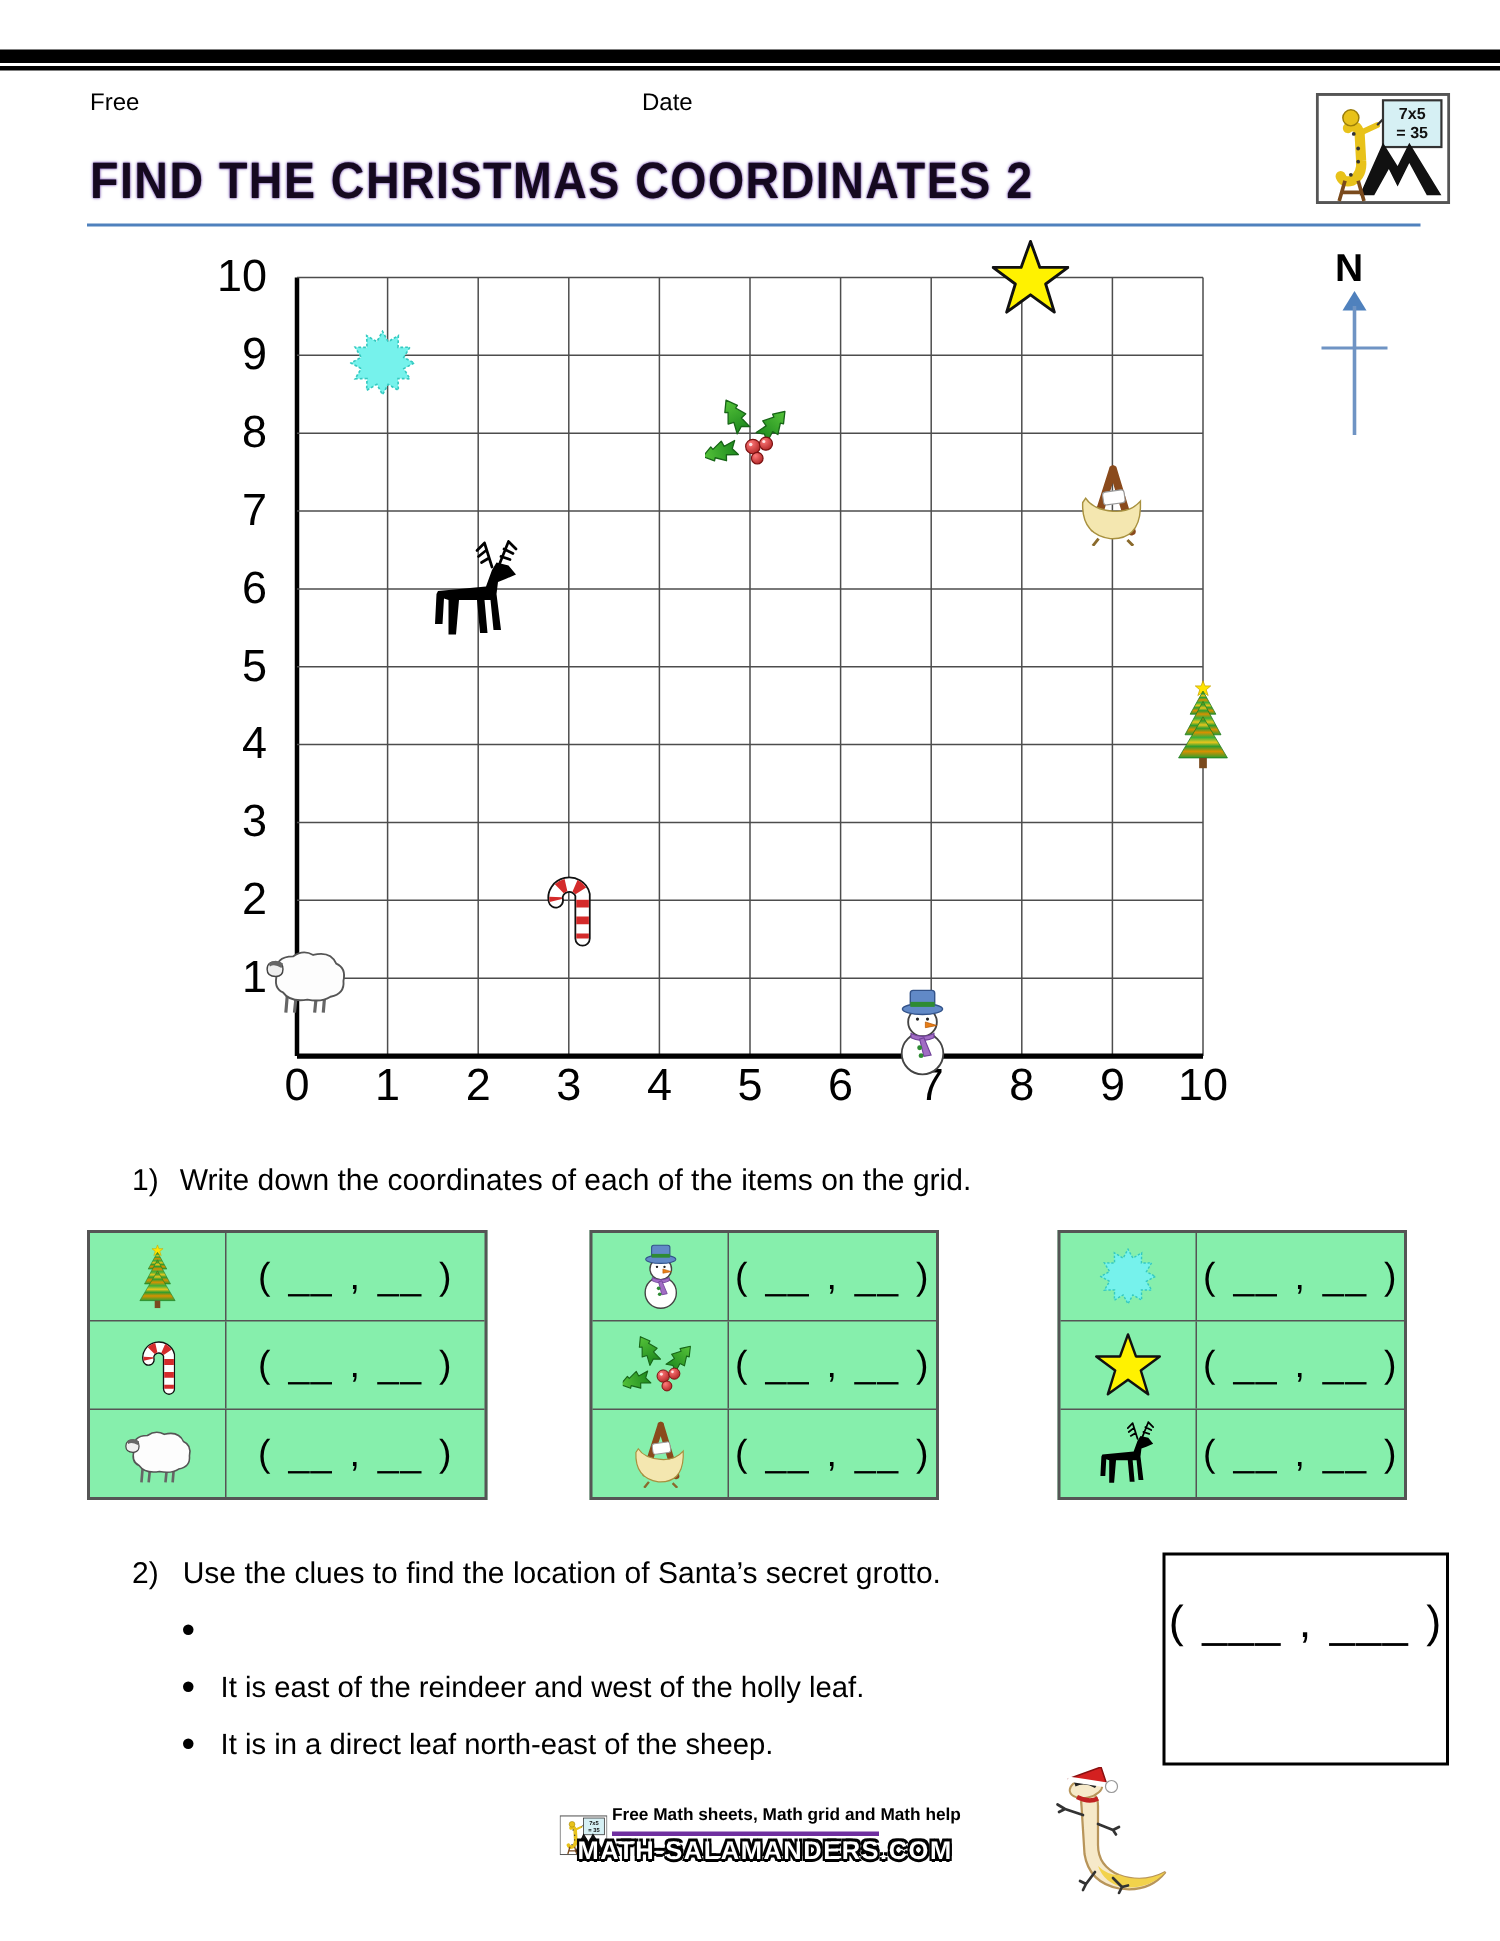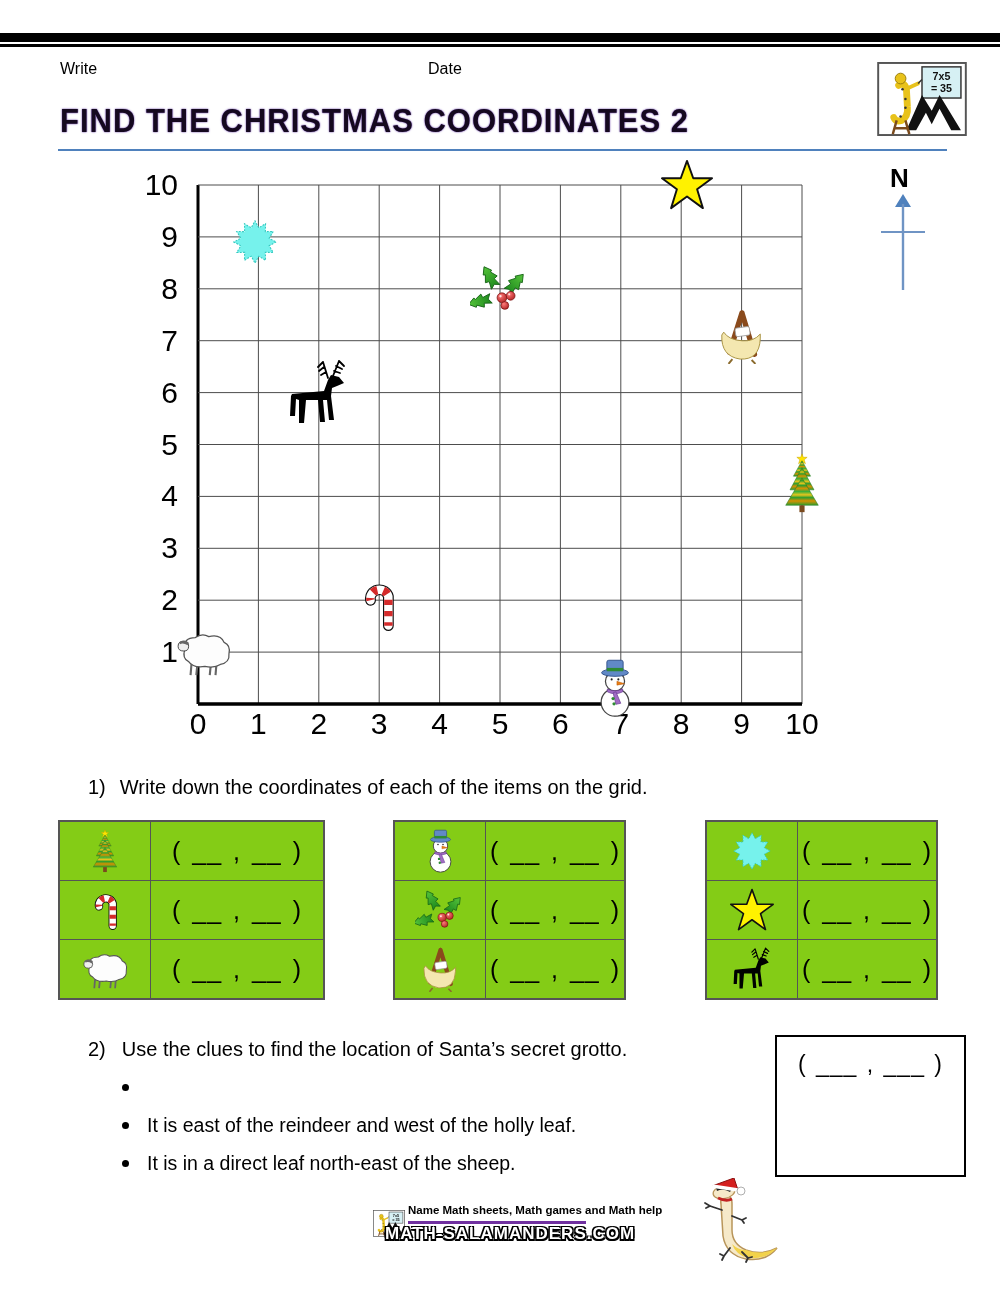--- a/index.html
+++ b/index.html
@@ -14,37 +14,37 @@
   #title-rule{left:58px;top:149px;width:889px;height:2px;background:#4f81bd;}
   #logo-box{left:877px;top:62px;}
   #compass-n{left:890px;top:163px;font-size:26px;font-weight:600;}
   #compass-arrow{left:878px;top:194px;}
   .tick-x{position:absolute;width:64px;text-align:center;font-size:30px;line-height:32px;top:708px;}
   .tick-y{position:absolute;width:66px;text-align:right;font-size:30px;line-height:32px;left:112px;}
   .grid-item{position:absolute;}
   #q1-line{left:88px;top:776px;font-size:20px;white-space:nowrap;}
   #q1-line .qnum{margin-right:14px;}
   .ctable{position:absolute;top:820px;height:180px;border:2px solid #555;box-sizing:border-box;
-          display:flex;flex-direction:column;background:#84cc16;}
+          display:flex;flex-direction:column;background:#86efac;}
   #table-0{left:58px;width:267px;}
   #table-1{left:393px;width:233px;}
   #table-2{left:705px;width:233px;}
   .trow{flex:1 1 0;display:flex;border-bottom:1.5px solid #555;min-height:0;}
   .trow:last-child{border-bottom:none;}
   .ticell{width:90px;border-right:1.5px solid #555;display:flex;align-items:center;justify-content:center;}
   .tacell{flex:1;display:flex;align-items:center;justify-content:center;font-size:25px;
           letter-spacing:1px;word-spacing:3px;white-space:nowrap;}
   #q2-line{left:88px;top:1038px;font-size:20px;white-space:nowrap;}
   #q2-line .qnum{margin-right:16px;}
   .bullet-line{position:absolute;left:122px;font-size:19.5px;white-space:nowrap;}
   .bullet-line .dot{display:inline-block;width:7px;height:7px;border-radius:50%;background:#000;
                     vertical-align:middle;margin-right:18px;margin-top:-3px;}
   #grotto-box{left:775px;top:1035px;width:191px;height:142px;border:2px solid #000;box-sizing:border-box;
               text-align:center;font-size:20px;line-height:34px;padding-top:10px;}
-  #grotto-answer{font-size:23px;letter-spacing:1px;word-spacing:2px;}
+  #grotto-answer{margin-top:18px;font-size:30px;letter-spacing:1px;word-spacing:2px;}
   #footer-tagline{left:408px;top:1204px;font-size:11.5px;font-weight:bold;white-space:nowrap;}
   #footer-rule{left:408px;top:1221px;width:178px;height:3px;background:#7030A0;}
   #footer-site{left:385px;top:1224px;font-size:17px;font-weight:bold;letter-spacing:1px;
                text-transform:uppercase;color:#fff;white-space:nowrap;
                text-shadow:-1.5px -1.5px 0 #000,1.5px -1.5px 0 #000,-1.5px 1.5px 0 #000,1.5px 1.5px 0 #000,0 2px 0 #000;}
   #footer-logo{left:373px;top:1210px;}
   #santa-salamander{left:686px;top:1178px;}
 </style>
 </head>
 <body>
@@ -170,21 +170,21 @@
       <circle cx="29" cy="47" r="1.3" fill="#333"></circle>
         <circle cx="24" cy="56" r="1.3" fill="#333"></circle>
       <path d="M20,60 L16,74 M29,60 L33,74 M17,68 L32,68" stroke="#7a4a1c" stroke-width="2.5" fill="none"></path>
     </symbol>
   </defs>
 </svg>
 
 <div id="page">
   <div id="topbar" class="abs"></div>
 
-  <div id="name-label" class="abs">Write</div>
+  <div id="name-label" class="abs">Free</div>
   <div id="date-label" class="abs">Date</div>
 
   <svg id="logo-box" class="abs" width="90" height="74">
     <use href="#sym-logo"></use>
   </svg>
 
   <div id="title" class="abs">FIND THE CHRISTMAS COORDINATES 2</div>
   <div id="title-rule" class="abs"></div>
 
   <div id="compass-n" class="abs">N</div>
@@ -369,19 +369,19 @@
     <span class="dot"></span><span>It is in a direct leaf north-east of the sheep.</span>
   </div>
 
   <div id="grotto-box" class="abs">
     <div id="grotto-answer">( ___ , ___ )</div>
   </div>
 
   <svg id="footer-logo" class="abs" width="32" height="27">
     <use href="#sym-logo" width="32" height="27"></use>
   </svg>
-  <div id="footer-tagline" class="abs">Name Math sheets, Math games and Math help</div>
+  <div id="footer-tagline" class="abs">Free Math sheets, Math grid and Math help</div>
   <div id="footer-rule" class="abs"></div>
   <div id="footer-site" class="abs">Math-Salamanders.com</div>
   <svg id="santa-salamander" class="abs" width="95" height="85">
     <use href="#sym-salamander"></use>
   </svg>
 </div>
 
 </body></html>

